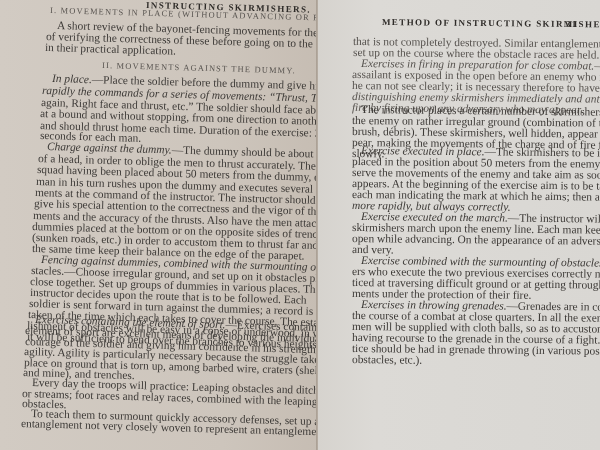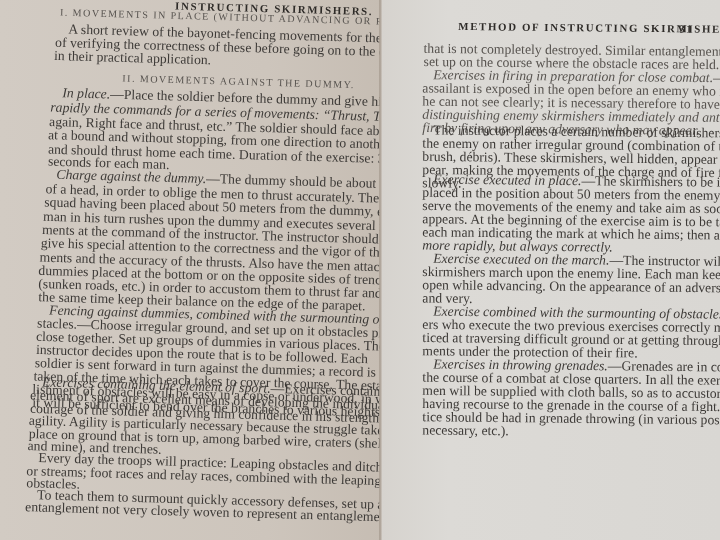--- a/index.html
+++ b/index.html
@@ -124,14 +124,14 @@
   <div class="line just" style="left:34px; top:276px; width:246px;">ticed at traversing difficult ground or at getting through entangle-</div>
   <div class="line" style="left:34px; top:287px;">ments under the protection of their fire.</div>
 
   <div class="line" style="left:43px; top:298px; width:237px;">
     <span class="it">Exercises in throwing grenades.</span><span>—Grenades are in continuous use in</span>
   </div>
   <div class="line just" style="left:34px; top:309px; width:246px;">the course of a combat at close quarters. In all the exercises, the</div>
   <div class="line just" style="left:34px; top:320px; width:246px;">men will be supplied with cloth balls, so as to accustom them to</div>
   <div class="line just" style="left:34px; top:331px; width:246px;">having recourse to the grenade in the course of a fight. Daily prac-</div>
   <div class="line just" style="left:34px; top:342px; width:246px;">tice should be had in grenade throwing (in various positions, behind</div>
-  <div class="line" style="left:34px; top:353px;">necessary, etc.).</div>
+  <div class="line" style="left:34px; top:353px;">obstacles, etc.).</div>
 </div>
 
 </body></html>

